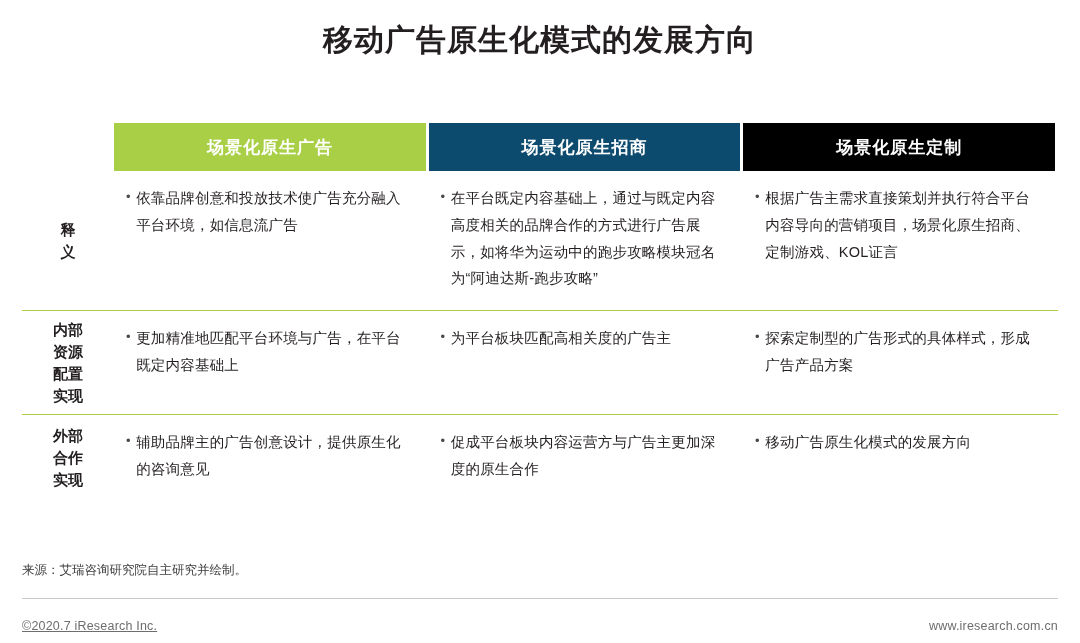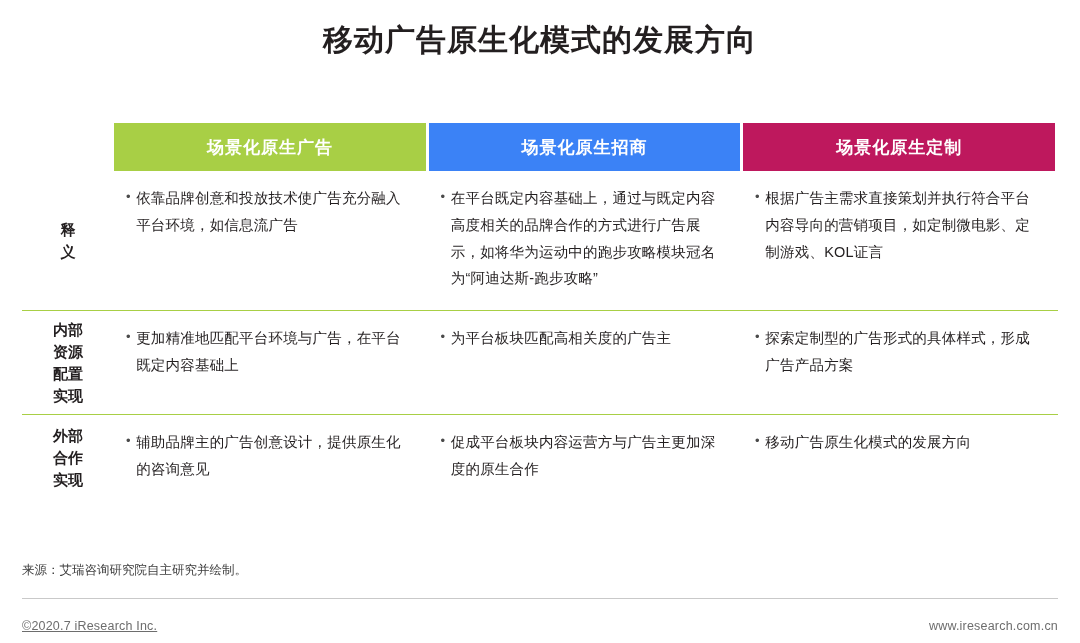--- a/index.html
+++ b/index.html
@@ -55,22 +55,22 @@
     height: 48px;
     display: flex;
     align-items: center;
     justify-content: center;
     color: #ffffff;
     font-size: 17px;
     font-weight: bold;
     letter-spacing: 1px;
   }
   .head-box.c0 { background: #a8cf45; }
-  .head-box.c1 { background: #3b82f6; }
-  .head-box.c2 { background: #be185d; }
+  .head-box.c1 { background: #0c4a6e; }
+  .head-box.c2 { background: #000000; }
   .head-spacer {
     height: 48px;
   }
   .rowlabel {
     text-align: center;
     vertical-align: middle;
     font-size: 15px;
     font-weight: bold;
     color: #231f20;
     line-height: 1.45;
@@ -169,21 +169,21 @@
           </td>
           <td class="cell">
             <div class="bullet-row">
               <span class="dot">•</span>
               <span class="btext">在平台既定内容基础上，通过与既定内容高度相关的品牌合作的方式进行广告展示，如将华为运动中的跑步攻略模块冠名为“阿迪达斯-跑步攻略”</span>
             </div>
           </td>
           <td class="cell">
             <div class="bullet-row">
               <span class="dot">•</span>
-              <span class="btext">根据广告主需求直接策划并执行符合平台内容导向的营销项目，如定制微电影、定制游戏、KOL证言</span>
+              <span class="btext">根据广告主需求直接策划并执行符合平台内容导向的营销项目，场景化原生招商、定制游戏、KOL证言</span>
             </div>
           </td>
         </tr>
 
         <tr class="sep">
           <td class="rowlabel">
             <div>内部</div>
             <div>资源</div>
             <div>配置</div>
             <div>实现</div>

